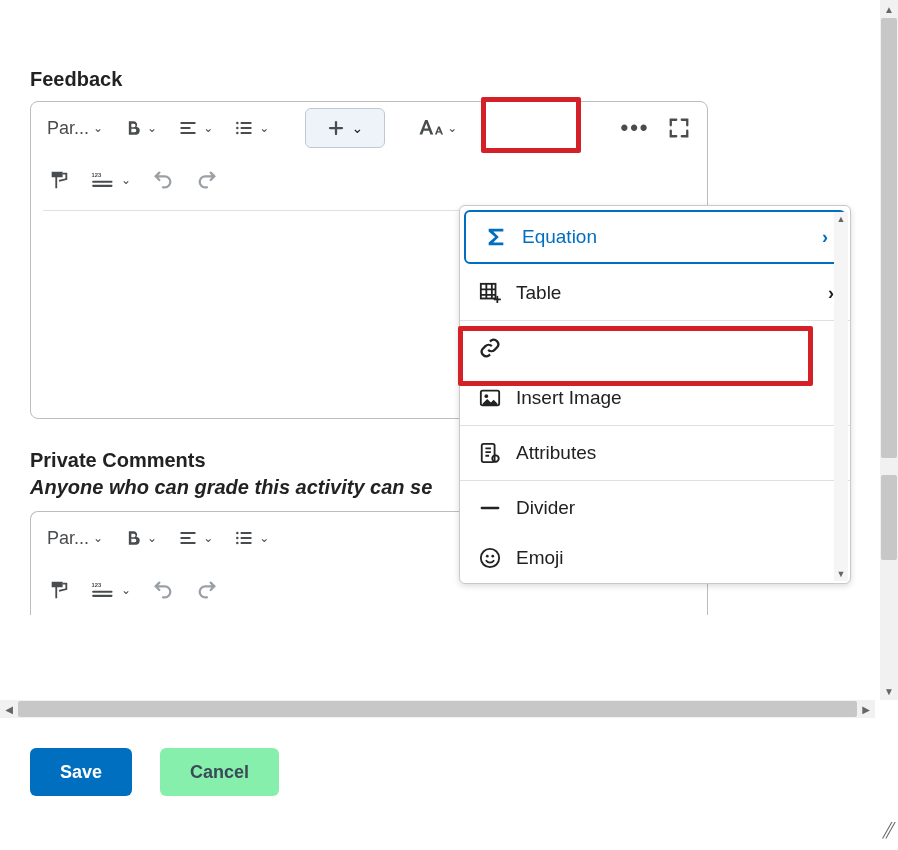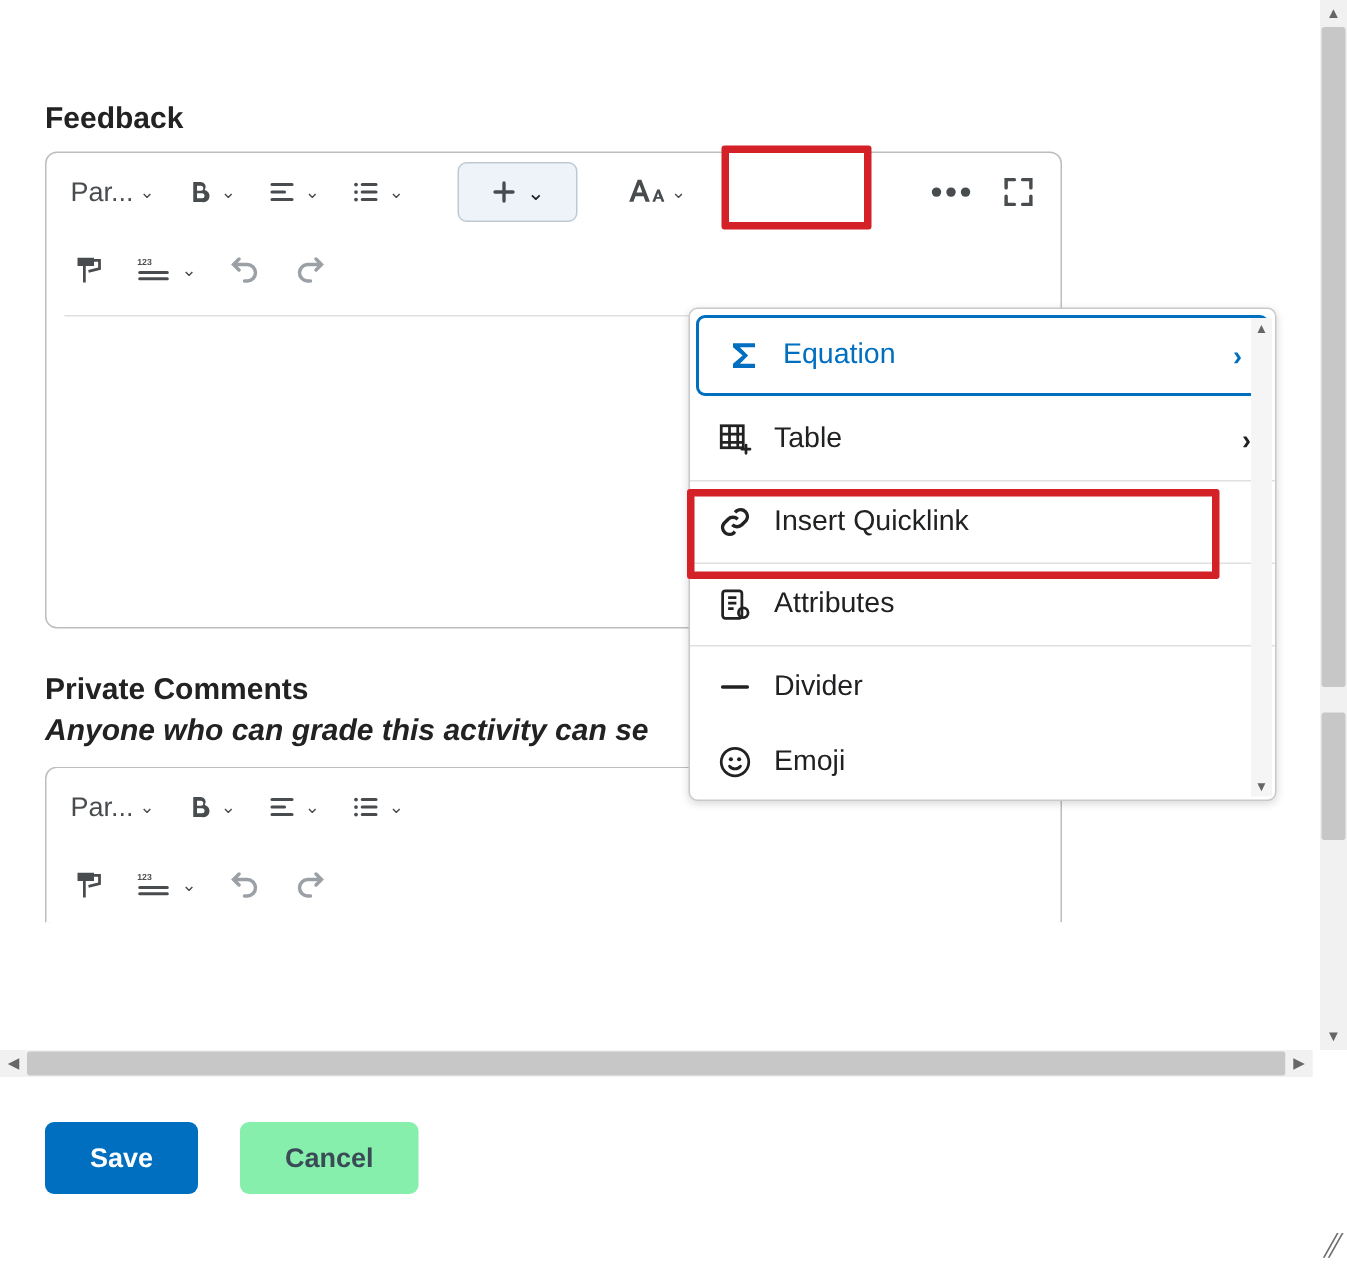--- a/index.html
+++ b/index.html
@@ -494,21 +494,30 @@
       <span class="mlabel">Table</span>
       <span class="mchev">›</span>
     </div>
     <hr class="divline">
     <div class="mitem">
       <span class="mico">
         <svg width="22" height="22" viewBox="0 0 24 24">
             <path fill="none" stroke="#222" stroke-width="2.5" d="M10 14a5 5 0 0 0 7 0l3-3a5 5 0 0 0-7-7l-1 1M14 10a5 5 0 0 0-7 0l-3 3a5 5 0 0 0 7 7l1-1"></path>
           </svg>
       </span>
-      <span class="mlabel">Insert Quicklink</span>
+    </div>
+    <div class="mitem">
+      <span class="mico">
+        <svg width="22" height="22" viewBox="0 0 24 24">
+            <rect x="2" y="4" width="20" height="16" rx="2" fill="none" stroke="#222" stroke-width="2"></rect>
+            <circle cx="8" cy="10" r="2" fill="#222"></circle>
+            <path fill="#222" d="M4 18l5-5 4 4 3-3 4 4v2H4z"></path>
+          </svg>
+      </span>
+      <span class="mlabel">Insert Image</span>
     </div>
     <hr class="divline">
     <div class="mitem">
       <span class="mico">
         <svg width="22" height="22" viewBox="0 0 24 24">
             <rect x="3" y="2" width="14" height="20" rx="2" fill="none" stroke="#222" stroke-width="2"></rect>
             <path stroke="#222" stroke-width="2" d="M7 7h6M7 11h6M7 15h4"></path>
             <circle cx="18" cy="18" r="3.5" fill="none" stroke="#222" stroke-width="2"></circle>
             <path stroke="#222" stroke-width="2" d="M18 14v1M18 21v1M14 18h1M21 18h1"></path>
           </svg>

